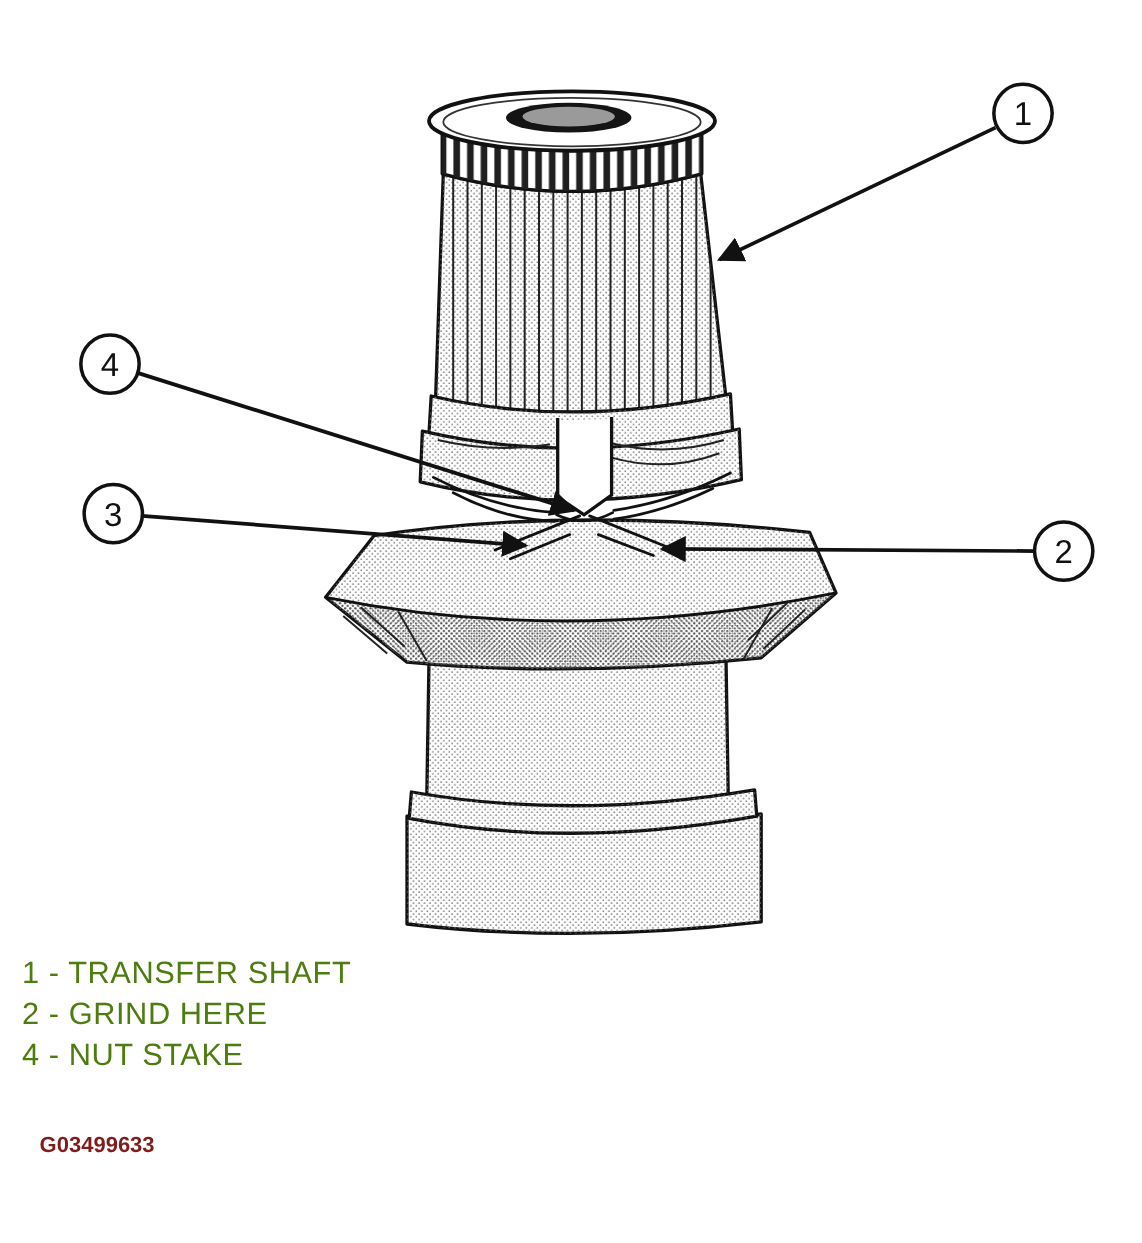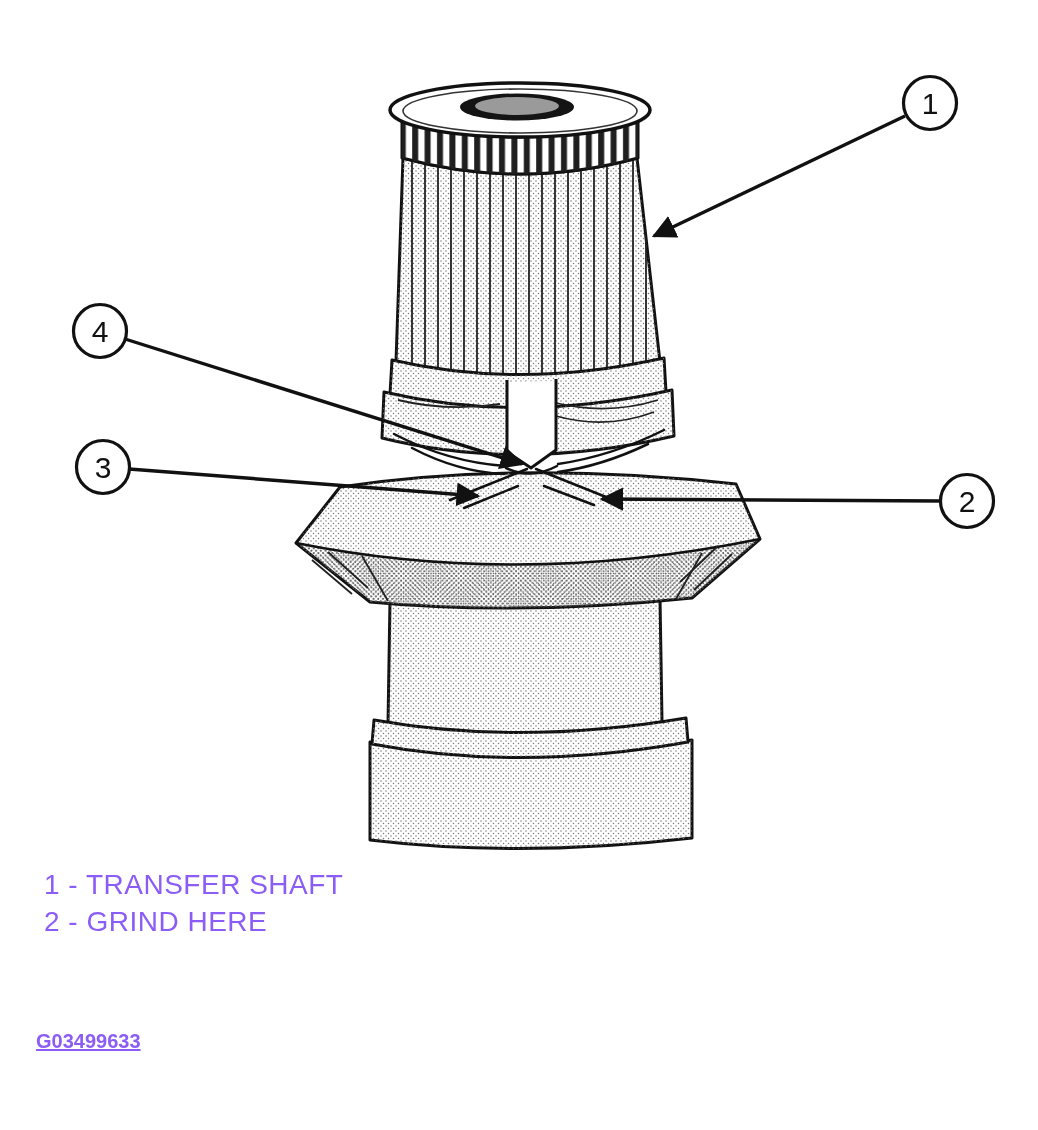--- a/index.html
+++ b/index.html
@@ -8,23 +8,23 @@
   svg{position:absolute;left:0;top:0;}
   .base{fill:#ffffff;stroke:#111111;stroke-width:3;stroke-linejoin:round;}
   .tone{fill:url(#dotsL);stroke:none;}
   .toneD{fill:url(#dotsD);stroke:none;}
   .line{stroke:#111111;fill:none;}
   .thin{stroke:#222222;stroke-width:1.8;fill:none;}
   .mark{stroke:#111111;stroke-width:2.5;fill:none;stroke-linecap:round;}
   .leader{stroke:#111111;stroke-width:3.4;fill:none;marker-end:url(#arrowhead);}
   .callout-circle{fill:#ffffff;stroke:#111111;stroke-width:3.2;}
   .callout-num{font:30px "Liberation Sans",sans-serif;fill:#111111;text-anchor:middle;}
-  .legend{position:absolute;left:44px;top:866px;color:#8b5cf6;font-size:28px;line-height:37px;
+  .legend{position:absolute;left:20px;top:866px;color:#4d7c0f;font-size:28px;line-height:37px;
           letter-spacing:0.5px;}
-  .figure-code{position:absolute;left:36px;top:1030px;color:#8b5cf6;font-size:20px;font-weight:bold;text-decoration:underline;}
+  .figure-code{position:absolute;left:36px;top:1030px;color:#7f1d1d;font-size:20px;font-weight:bold;}
 </style>
 </head>
 <body>
 
 <div class="page">
 
   <svg width="1038" height="860" viewBox="0 0 1038 860">
     <defs>
       <pattern id="dotsL" width="5" height="5" patternUnits="userSpaceOnUse">
         <circle cx="1" cy="1" r="0.75" fill="#777"></circle>
@@ -156,17 +156,18 @@
     <g class="callout">
       <line class="leader" x1="941" y1="501" x2="602" y2="499"></line>
       <circle class="callout-circle" cx="967" cy="501" r="26.5"></circle>
       <text class="callout-num" x="967" y="512">2</text>
     </g>
   </svg>
 
   <div class="legend">
     <div>1 - TRANSFER SHAFT</div>
     <div>2 - GRIND HERE</div>
+    <div>4 - NUT STAKE</div>
   </div>
 
   <div class="figure-code">G03499633</div>
 
 </div>
 
 </body></html>

